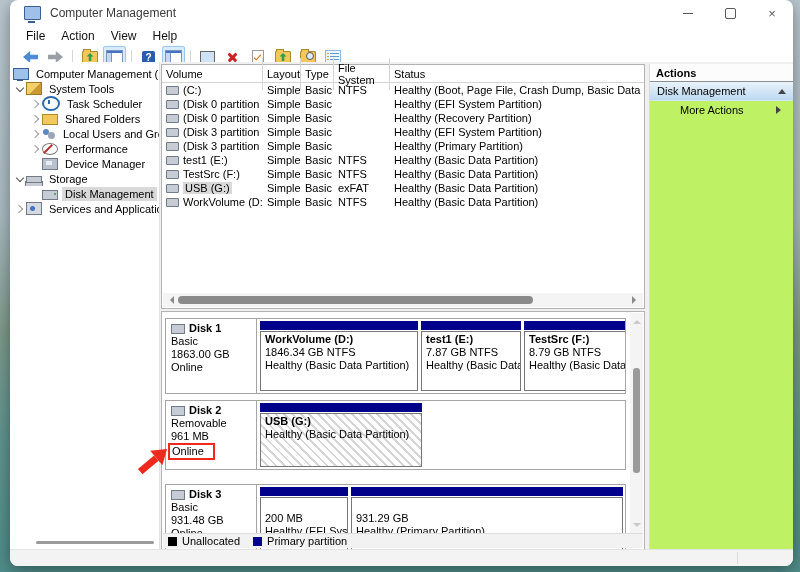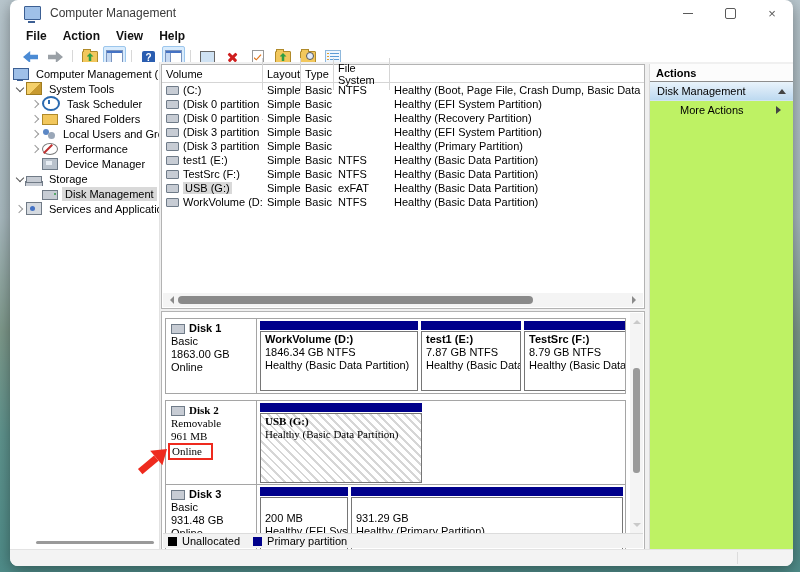--- a/index.html
+++ b/index.html
@@ -18,21 +18,21 @@
   #titlebar{height:26px;display:flex;align-items:center;padding-left:14px;}
   .app-ico{width:15px;height:12px;position:relative;background:#9fc0e8;border:1px solid #3c5f93;border-radius:1px;}
   .app-ico::after{content:"";position:absolute;left:3px;bottom:-4px;width:7px;height:2px;background:#3c5f93;}
   #title-text{margin-left:9px;font-size:12px;color:#3a3a3a;}
   #wctrl{margin-left:auto;display:flex;}
   .wbtn{width:42px;height:24px;display:flex;align-items:center;justify-content:center;color:#5a5a5a;}
   .glyph-min{width:10px;height:1px;background:#5a5a5a;}
   .glyph-max{width:9px;height:9px;border:1px solid #5a5a5a;border-radius:2px;}
   .glyph-close{font-size:13px;line-height:13px;color:#5a5a5a;}
   
-  #menubar{height:19px;display:flex;align-items:center;padding-left:8px;font-weight:bold;}
+  #menubar{height:19px;display:flex;align-items:center;padding-left:8px;}
   .mitem{padding:1px 8px;font-size:12px;color:#111;}
   
   #toolbar{height:24px;display:flex;align-items:center;padding-left:8px;border-bottom:1px solid #ececec;}
   .tbtn{width:21px;height:20px;display:flex;align-items:center;justify-content:center;margin:0 1px;border:1px solid transparent;border-radius:2px;}
   .tbtn.checked{background:#d9ecfd;border-color:#9cc6ec;}
   .tsep{width:1px;height:15px;background:#d8d8d8;margin:0 4px;}
   .arrL{width:15px;height:12px;background:#4b8bd4;clip-path:polygon(0 50%,48% 0,48% 32%,100% 32%,100% 68%,48% 68%,48% 100%);}
   .arrR{width:15px;height:12px;background:#9aa0a6;clip-path:polygon(100% 50%,52% 0,52% 32%,0 32%,0 68%,52% 68%,52% 100%);}
   .ico-folder{width:14px;height:10px;background:#f2c75c;border:1px solid #b08a2a;border-radius:1px;position:relative;}
   .ico-folder::before{content:"";position:absolute;top:-3px;left:0;width:6px;height:2px;background:#f2c75c;border:1px solid #b08a2a;border-bottom:none;}
@@ -263,20 +263,21 @@
       </div>
       <div id="tree-hscroll"></div>
     </div>
 
     <div id="volpane">
       <div id="volhead">
         <span class="hc c0">Volume</span>
         <span class="hc c1">Layout</span>
         <span class="hc c2">Type</span>
         <span class="hc c3">File System</span>
+        <span class="hc c4">Status</span>
       </div>
       <div class="vrow">
         <span class="vc c0">
             <span class="vg"></span>
             <span class="vtxt">(C:)</span>
           </span>
         <span class="vc c1">Simple</span>
         <span class="vc c2">Basic</span>
         <span class="vc c3">NTFS</span>
         <span class="vc c4">Healthy (Boot, Page File, Crash Dump, Basic Data Partition)</span>
@@ -401,21 +402,21 @@
             <div class="pband"></div>
             <div class="pbody">
               <span class="pname">TestSrc  (F:)</span>
               <span>8.79 GB NTFS</span>
               <span>Healthy (Basic Data Partition)</span>
             </div>
           </div>
         </div>
       </div>
 
-      <div class="diskrow" style="top:88px;height:86px;font-family:Liberation Serif, serif;">
+      <div class="diskrow" style="top:88px;height:70px;">
         <div class="dlabel">
           <span class="dname">
               <span class="dg"></span>
               <span>Disk 2</span>
             </span>
           <span>Removable</span>
           <span>961 MB</span>
           <span class="redbox">Online</span>
         </div>
         <div class="parts">

